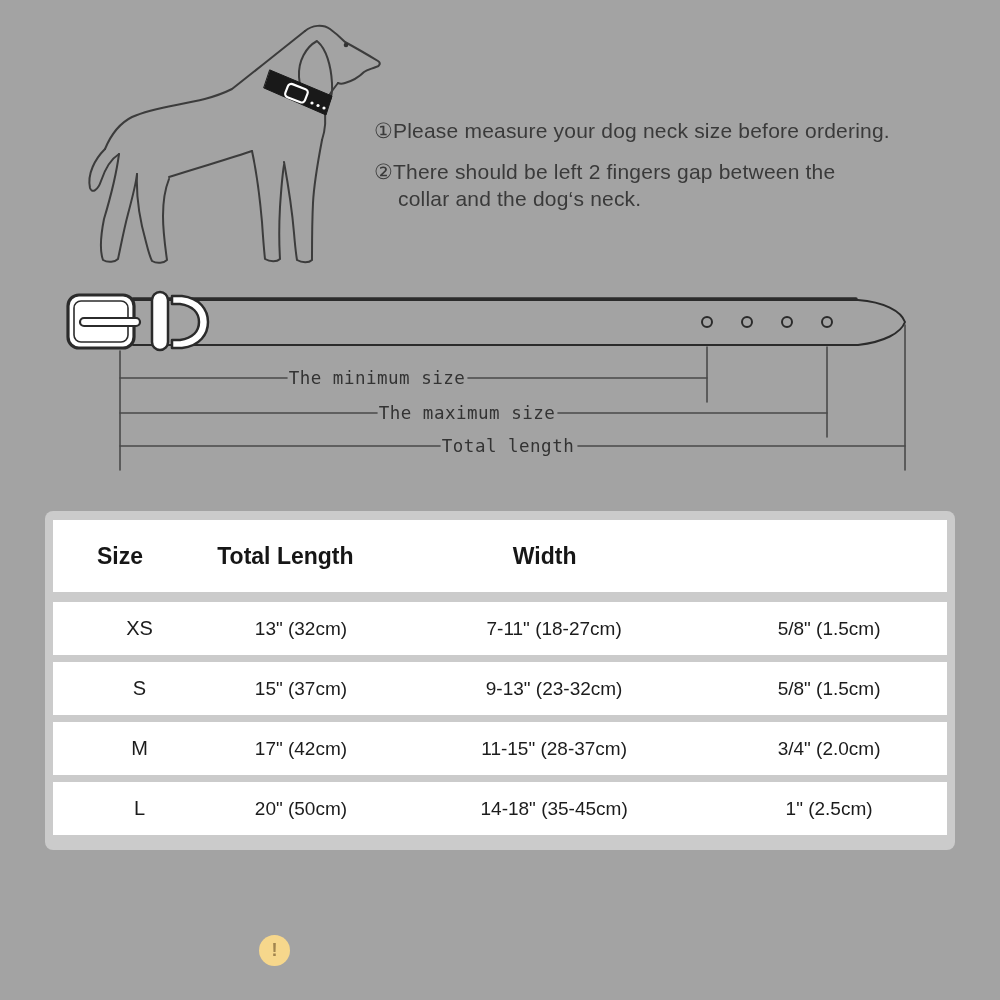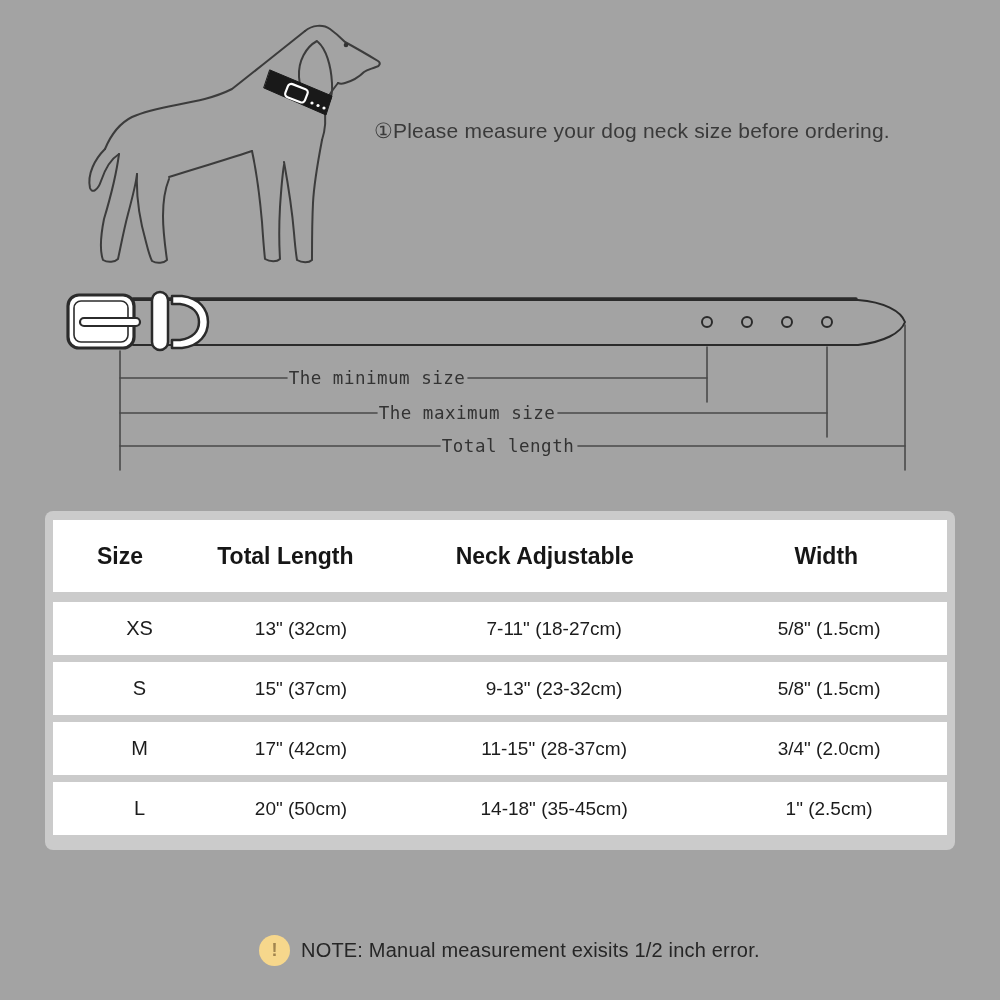--- a/index.html
+++ b/index.html
@@ -95,20 +95,22 @@
 
     <rect x="206" y="77" width="21" height="14" rx="3.5" fill="none" stroke="#ffffff" stroke-width="2.2" transform="rotate(21 216 84)"></rect>
 
     <circle cx="232" cy="94" r="1.6" fill="#fff" stroke="none"></circle>
     <circle cx="238" cy="96.5" r="1.6" fill="#fff" stroke="none"></circle>
     <circle cx="244" cy="99" r="1.6" fill="#fff" stroke="none"></circle>
   </svg>
 
   <div class="instructions">
     <div class="instr-line first">①Please measure your dog neck size before ordering.</div>
+    <div class="instr-line">②There should be left 2 fingers gap between the</div>
+    <div class="instr-line cont">collar and the dog‘s neck.</div>
   </div>
 
   <svg class="collar-svg" viewBox="0 0 1000 200" fill="none" stroke="#2b2b2b" stroke-linecap="round" stroke-linejoin="round">
 
     <path stroke-width="2" d="M133,15 L858,15 C884,17 901,26 905,37 C901,48 884,57 858,60 L133,60"></path>
     <path stroke-width="3.5" d="M133,14 H856"></path>
 
     <rect x="152" y="7" width="16" height="58" rx="8" fill="#ffffff" stroke-width="2.5"></rect>
 
     <path stroke-width="2.5" fill="#ffffff" d="M172,11 L182,11 C200,13 208,25 208,37 C208,49 200,61 182,63 L172,63 L172,55 L180,55 C193,53 199,46 199,37 C199,28 193,21 180,19 L172,19 Z"></path>
@@ -141,21 +143,20 @@
 
     <text class="meas-label" x="377" y="99" text-anchor="middle" stroke="none">The minimum size</text>
     <text class="meas-label" x="467" y="134" text-anchor="middle" stroke="none">The maximum size</text>
     <text class="meas-label" x="508" y="167" text-anchor="middle" stroke="none">Total length</text>
   </svg>
 
   <div class="size-table">
     <div class="t-row header">
       <div>Size</div>
       <div>Total Length</div>
-      <div>Neck Adjustable</div>
       <div>Width</div>
     </div>
 
     <div class="t-row data">
       <div class="size-cell">XS</div>
       <div>13" (32cm)</div>
       <div>7-11" (18-27cm)</div>
       <div>5/8" (1.5cm)</div>
     </div>
 
@@ -177,16 +178,15 @@
       <div class="size-cell">L</div>
       <div>20" (50cm)</div>
       <div>14-18" (35-45cm)</div>
       <div>1" (2.5cm)</div>
     </div>
 
   </div>
 
   <div class="note">
     <div class="note-icon" style="background: rgb(246, 215, 140); color: rgb(161, 133, 79);">!</div>
-    <div class="note-text">NOTE: Manual measurement exisits 1/2 inch error.</div>
   </div>
 
 </div>
 
 </body></html>

